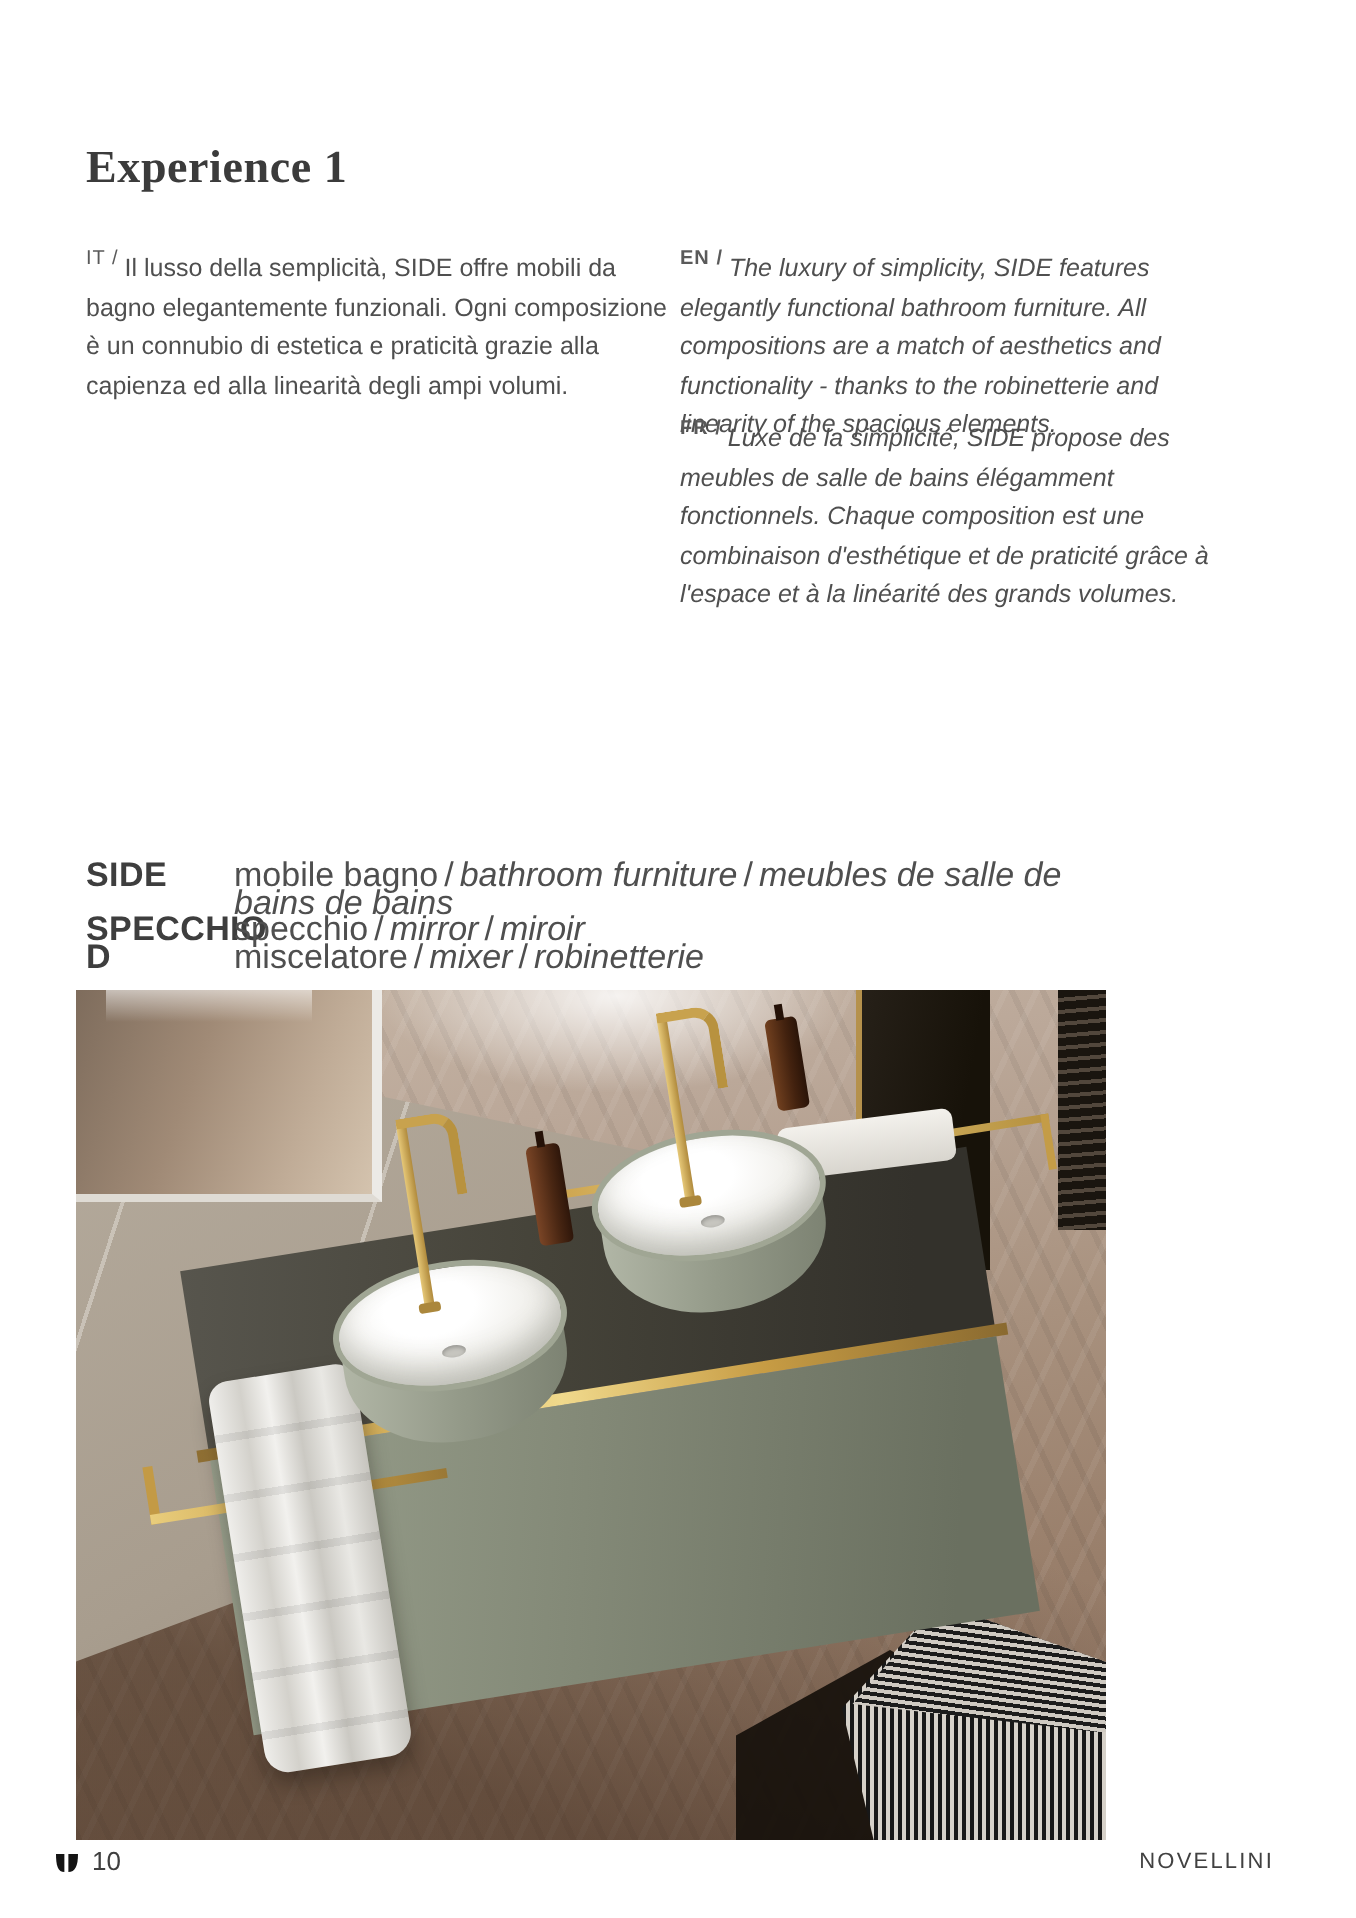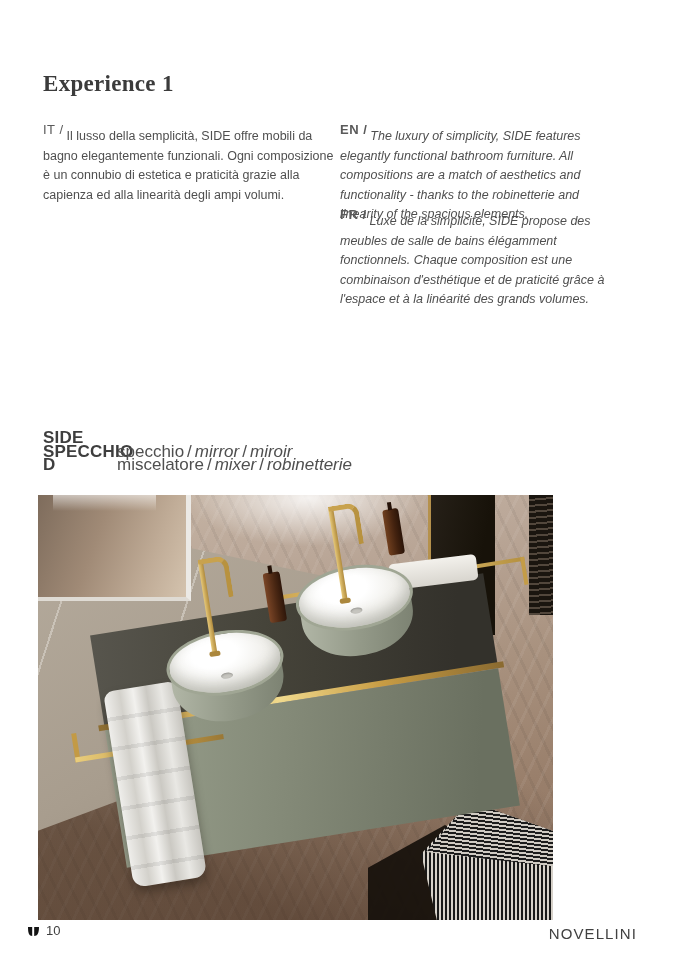--- a/index.html
+++ b/index.html
@@ -5,21 +5,21 @@
   html,body{margin:0;padding:0;}
   body{width:678px;height:959px;background:#ffffff;overflow:hidden;
        font-family:"Liberation Sans",sans-serif;color:#4c4c4c;}
   .page{position:relative;width:678px;height:959px;background:#fff;border-radius:25px;}
 
   
   .title{position:absolute;left:43px;top:56px;font-family:"Liberation Serif",serif;
          font-weight:700;font-size:23px;color:#3b3b3b;letter-spacing:.3px;}
   .col{position:absolute;font-size:12.5px;line-height:19.5px;color:#4f4f4f;}
   .col p{margin:0;}
-  .col sup{font-size:13px;letter-spacing:.5px;color:#5a5a5a;vertical-align:6px;margin-right:3px;}
+  .col sup{font-size:10px;letter-spacing:.5px;color:#5a5a5a;vertical-align:6px;margin-right:3px;}
   .it-col{left:43px;top:120px;width:296px;}
   .en-col{left:340px;top:120px;width:282px;font-style:italic;}
   .fr-col{left:340px;top:205px;width:282px;font-style:italic;}
   .en-col sup,.fr-col sup{font-style:normal;font-weight:bold;}
 
   
   .legend{position:absolute;left:43px;top:431px;width:520px;font-size:17px;line-height:13.6px;}
   .legend-row{display:flex;}
   .legend-label{width:74px;flex:none;font-weight:700;color:#3e3e3e;letter-spacing:.2px;}
   .legend-val{color:#4f4f4f;}
@@ -105,21 +105,21 @@
 
   .bottle{border-radius:3px;}
   .bottle::before{content:'';position:absolute;left:35%;top:-7px;width:4px;height:8px;background:#241107;}
   .bottle1{left:180px;top:-34px;width:17px;height:50px;
     background:linear-gradient(90deg,#7a4526,#4a2713 60%,#2e160a);}
   .bottle2{left:308px;top:-78px;width:16px;height:46px;
     background:linear-gradient(90deg,#71401f,#43220f 60%,#2a1408);}
 
   
   .footer-page{position:absolute;left:46px;top:923px;font-size:13px;color:#3f3f3f;}
-  .footer-brand{position:absolute;right:41px;top:925px;font-size:15px;
+  .footer-brand{position:absolute;right:41px;top:925px;font-size:11px;
     letter-spacing:1.1px;color:#414141;}
   .logo{position:absolute;left:27px;top:927px;width:13px;height:10px;}
 </style>
 </head>
 <body>
 
 <div class="page">
 
   <h1 class="title">Experience 1</h1>
 
@@ -131,20 +131,21 @@
     <p><sup><span>EN</span> <span>/</span></sup><span>The luxury of simplicity, SIDE features elegantly functional bathroom furniture. All compositions are a match of aesthetics and functionality - thanks to the robinetterie and linearity of the spacious elements.</span></p>
   </div>
 
   <div class="col fr-col">
     <p><sup><span>FR</span> <span>/</span></sup><span>Luxe de la simplicité, SIDE propose des meubles de salle de bains élégamment fonctionnels. Chaque composition est une combinaison d'esthétique et de praticité grâce à l'espace et à la linéarité des grands volumes.</span></p>
   </div>
 
   <div class="legend">
     <div class="legend-row">
       <span class="legend-label">SIDE</span>
+      <span class="legend-val"><span>mobile bagno</span><span class="sep">/</span><span class="i">bathroom furniture</span><span class="sep">/</span><span class="i">meubles de salle de bains de bains</span></span>
     </div>
     <div class="legend-row">
       <span class="legend-label">SPECCHIO</span>
       <span class="legend-val"><span>specchio</span><span class="sep">/</span><span class="i">mirror</span><span class="sep">/</span><span class="i">miroir</span></span>
     </div>
     <div class="legend-row">
       <span class="legend-label">D</span>
       <span class="legend-val"><span>miscelatore</span><span class="sep">/</span><span class="i">mixer</span><span class="sep">/</span><span class="i">robinetterie</span></span>
     </div>
   </div>

